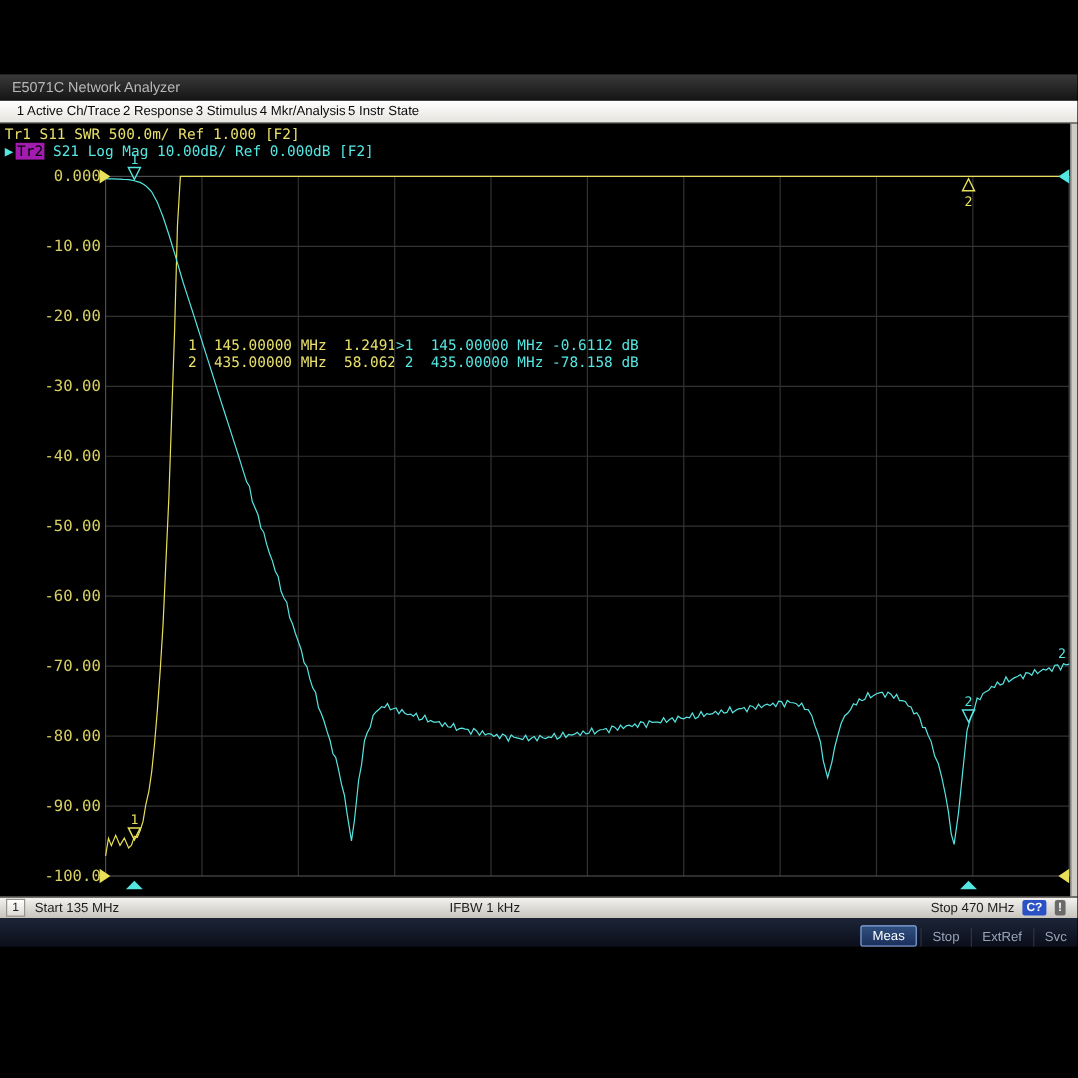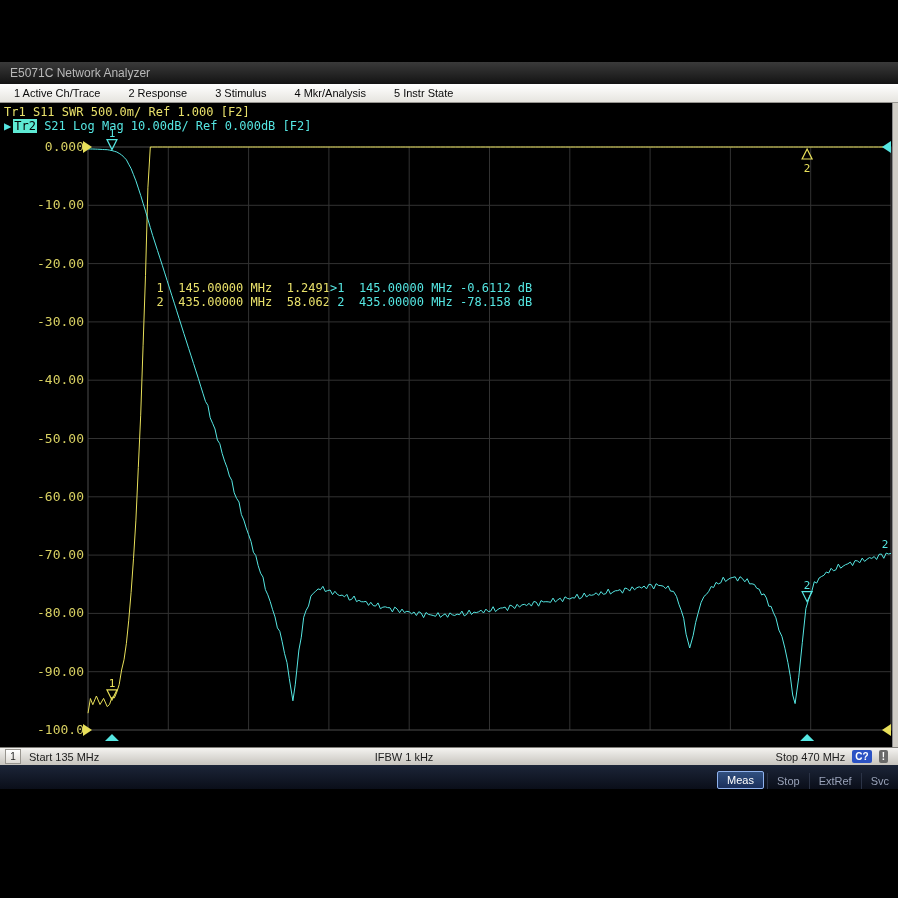--- a/index.html
+++ b/index.html
@@ -9,35 +9,35 @@
 
   
   #titlebar{top:62px;left:0;width:898px;height:34px;
     background:linear-gradient(#3a3a3a,#161616 60%,#000);
     color:#b8b8b8;font-size:12px;line-height:22px;padding-left:10px;box-sizing:border-box;}
 
   
   #menubar{top:84px;left:0;width:898px;height:19px;
     background:linear-gradient(#ffffff,#e6e4df);
     border-bottom:1px solid #979590;box-sizing:border-box;
-    display:flex;align-items:center;gap:28px;padding-left:14px;
+    display:flex;align-items:center;gap:2px;padding-left:14px;
     font-size:11px;color:#0a0a0a;}
   #menubar span{white-space:nowrap;cursor:default;}
 
   
   #screen{top:103px;left:0;width:898px;height:644px;background:#000;}
 
   .mono{font-family:"DejaVu Sans Mono",monospace;}
   .yl{color:#e8e06a;}
   .cy{color:#55e6e2;}
 
   .traceline{position:absolute;left:4px;font-size:12px;white-space:pre;}
   #trace1{top:2px;}
   #trace2{top:16px;}
-  #trace2 .sel{background:#5eead4;color:#000;padding:0 1px;}
+  #trace2 .sel{background:#a21caf;color:#000;padding:0 1px;}
   #trace2 .actarrow{color:#55e6e2;margin-right:2px;}
 
   #plot{position:absolute;top:0;left:0;width:898px;height:898px;}
 
   
   #readout{top:179px;left:118px;font-size:12px;line-height:13.5px;}
   #readout .row{display:flex;text-align:right;}
   #readout .cl{width:212px;white-space:pre;}
   #readout .cr{white-space:pre;}
 

